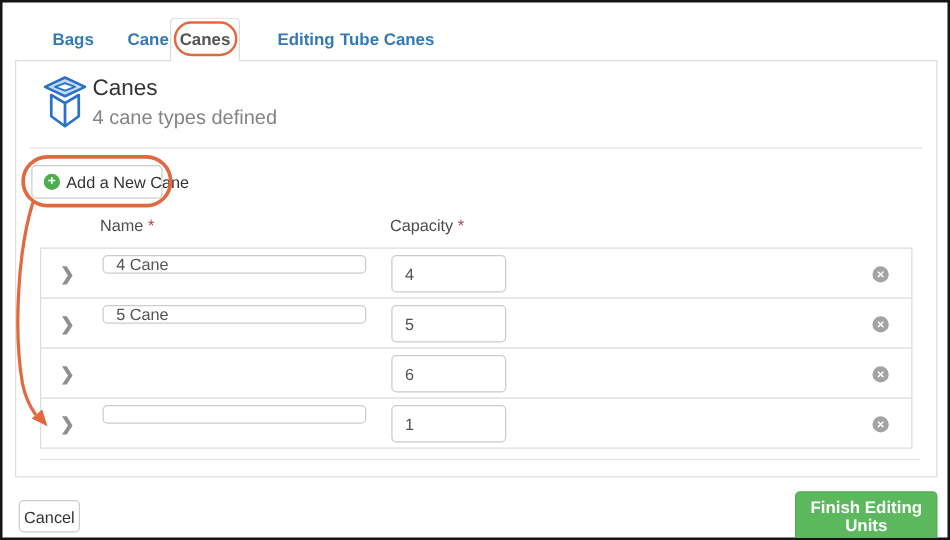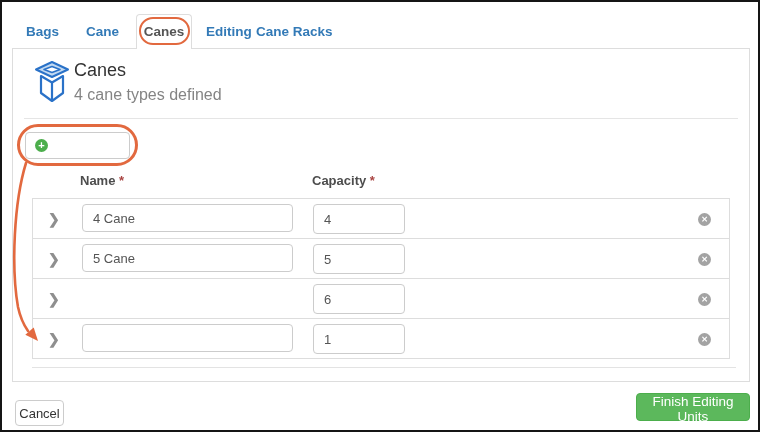--- a/index.html
+++ b/index.html
@@ -12,21 +12,21 @@
     position: relative;
     width: 760px; height: 432px;
     border: 2px solid #151515;
     background: #fff;
     overflow: hidden;
   }
   
   .tab-link {
     position: absolute; top: 22px;
     font-size: 13.5px; font-weight: 600; color: #337ab7;
-    cursor: pointer; z-index: 2; white-space: nowrap;
+    cursor: pointer; z-index: 2; white-space: nowrap; margin-left: 16px;
   }
   .tab-active-box {
     position: absolute; left: 134px; top: 12px;
     width: 56px; height: 35px;
     background: #fff;
     border: 1px solid #ddd; border-bottom: none;
     border-radius: 4px 4px 0 0;
     z-index: 2;
     text-align: center; line-height: 33px;
     font-size: 13.5px; font-weight: 600; color: #555;
@@ -81,40 +81,40 @@
     border: 3px solid #e2693f; border-radius: 21px;
     z-index: 5; pointer-events: none;
   }
   .annot-arrow {
     position: absolute; left: 6px; top: 155px;
     z-index: 6; pointer-events: none;
   }
   
   .col-header {
     position: absolute; top: 171px;
-    font-size: 13px; font-weight: bold; color: #4d4d4d; z-index: 2;
+    font-size: 13px; font-weight: normal; color: #4d4d4d; z-index: 2;
   }
   .col-header .req { color: #a94442; }
   .rows-box {
     position: absolute; left: 30px; top: 196px; width: 698px; z-index: 2;
   }
   .unit-row {
     height: 41px; background: #fff;
     border: 1px solid #ddd; margin-top: -1px;
     display: flex; align-items: center;
     position: relative; padding-left: 15px;
   }
   .unit-row:first-child { margin-top: 0; }
   .chevron {
     color: #8f8f8f; font-size: 14px; font-weight: bold;
     width: 22px; cursor: pointer; flex: 0 0 22px;
   }
   .name-input {
     position: absolute; left: 49px; top: 5px;
-    width: 211px; height: 28px;
+    width: 211px; height: 15px;
     border: 1px solid #ccc; border-radius: 4px;
     font-family: "Liberation Sans", sans-serif;
     font-size: 13px; color: #555; padding: 0 10px;
   }
   .cap-input {
     position: absolute; left: 280px; top: 5px;
     width: 92px; height: 30px;
     border: 1px solid #ccc; border-radius: 4px;
     font-family: "Liberation Sans", sans-serif;
     font-size: 13px; color: #555; padding: 0 10px;
@@ -133,54 +133,55 @@
   
   .cancel-btn {
     position: absolute; left: 13px; top: 398px;
     width: 49px; height: 26px;
     background: #fff; border: 1px solid #ccc; border-radius: 4px;
     font-family: "Liberation Sans", sans-serif;
     font-size: 13px; color: #333; cursor: pointer;
   }
   .finish-btn {
     position: absolute; left: 634px; top: 391px;
-    width: 114px; height: 28px;
+    width: 114px; height: 40px;
     background: #5cb85c; border: 1px solid #4cae4c; border-radius: 4px;
     font-family: "Liberation Sans", sans-serif;
-    font-size: 13.5px; font-weight: 400; color: #fff; cursor: pointer;
+    font-size: 13.5px; font-weight: 700; color: #fff; cursor: pointer;
   }
 </style>
 </head>
 <body>
 
 <div class="frame">
 
   <span class="tab-link" style="left:24px">Bags</span>
   <span class="tab-link" style="left:84px">Cane</span>
   <div class="tab-active-box">Canes</div>
   <span class="tab-link" style="left:204px">Editing</span>
-  <span class="tab-link" style="left:254px">Cane Racks</span>
+  <span class="tab-link" style="left:254px">Tube Canes</span>
 
   <div class="panel"></div>
 
   <div class="box-icon">
     <svg width="38" height="44" viewBox="0 0 38 44">
       <path d="M19 2 L35 9.5 L19 17 L3 9.5 Z" fill="#c3daf2" stroke="#2a72c8" stroke-width="2" stroke-linejoin="round"></path>
       <path d="M19 6.5 L27 9.5 L19 12.5 L11 9.5 Z" fill="#ffffff" stroke="#2a72c8" stroke-width="1.6" stroke-linejoin="round"></path>
       <path d="M8 16 L8 33 L19 41 L30 33 L30 16" fill="none" stroke="#2a72c8" stroke-width="2.2" stroke-linejoin="round" stroke-linecap="round"></path>
       <path d="M8 16 L19 22.5 L30 16" fill="none" stroke="#2a72c8" stroke-width="2.2" stroke-linejoin="round"></path>
       <path d="M19 22.5 L19 41" fill="none" stroke="#2a72c8" stroke-width="2.2"></path>
     </svg>
   </div>
   <div class="page-title">Canes</div>
   <div class="page-subtitle">4 cane types defined</div>
   <div class="divider"></div>
 
   <div class="add-btn">
     <span class="plus-icon">+</span>
+    <span>Add a New Cane</span>
   </div>
 
   <div class="annot-tab"></div>
   <div class="annot-add"></div>
   <svg class="annot-arrow" width="60" height="195" viewBox="0 0 60 195">
     <path d="M 18 6 C 6 45, 3 110, 10 150 Q 13 164, 20 174" fill="none" stroke="#e2693f" stroke-width="2.6" stroke-linecap="round"></path>
     <polygon points="30,184 25.7,170.5 17.3,177.7" fill="#e2693f"></polygon>
   </svg>
 
   <div class="col-header" style="left:78px">

